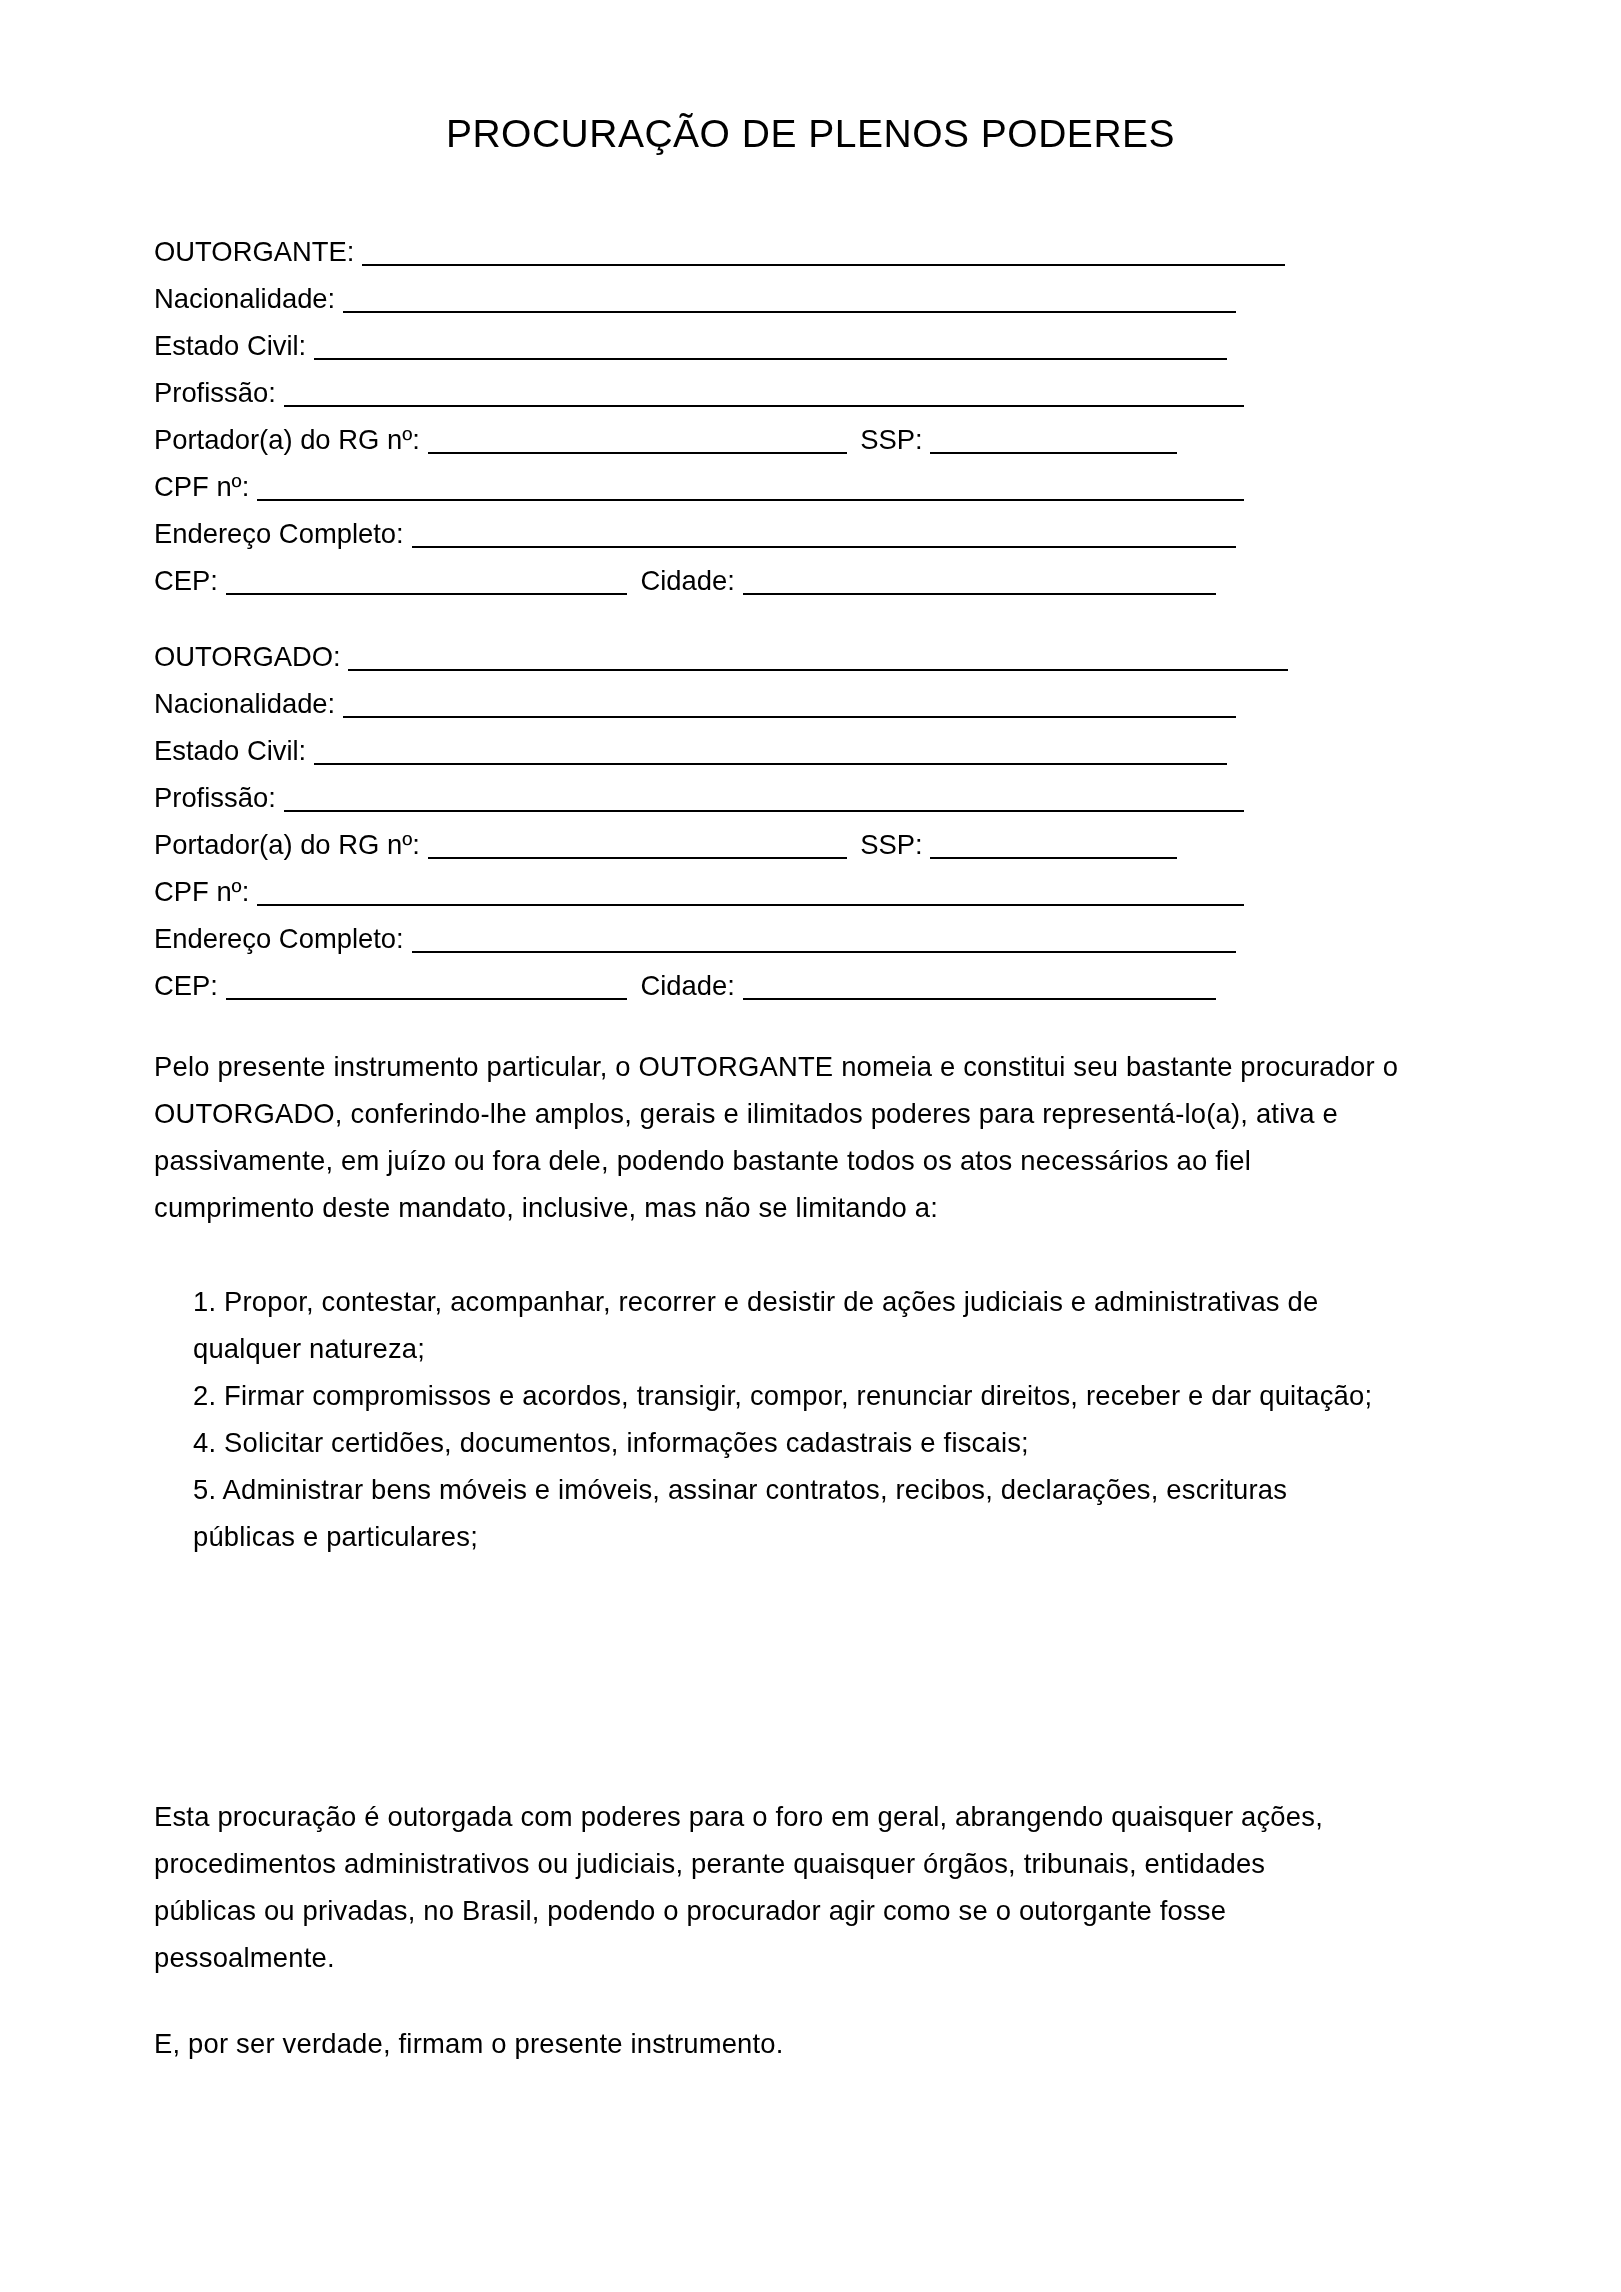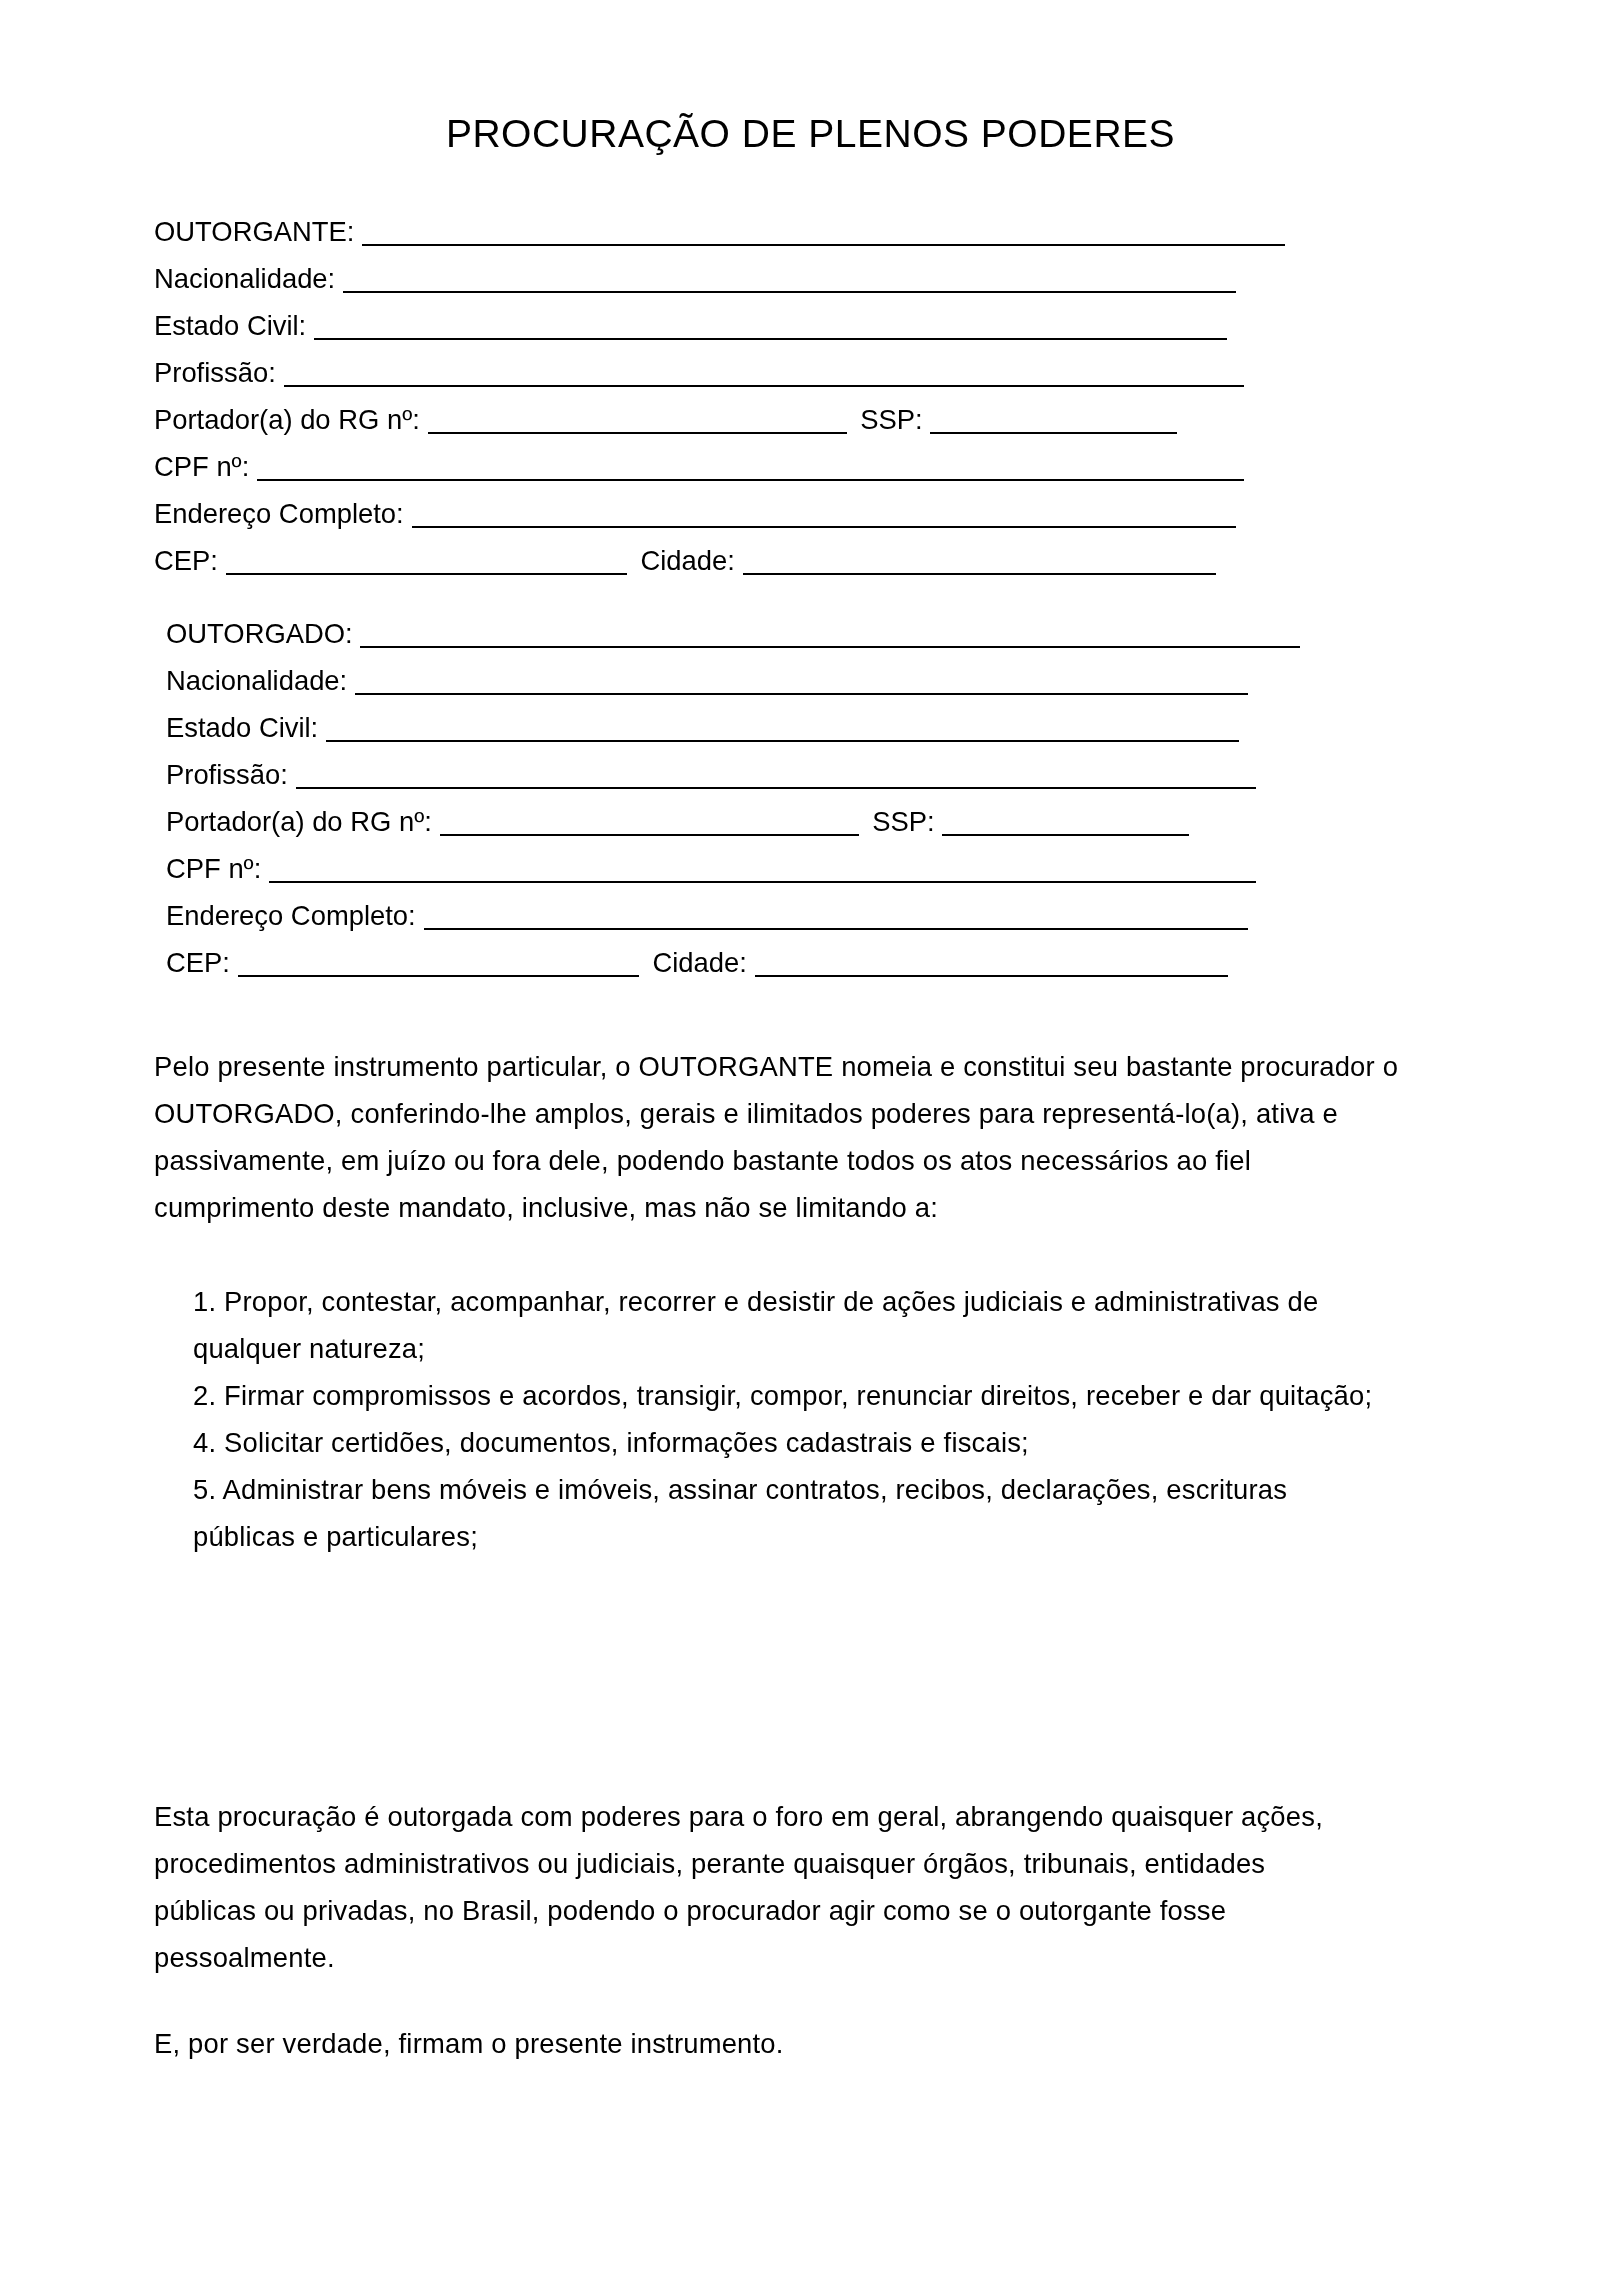--- a/index.html
+++ b/index.html
@@ -23,22 +23,22 @@
     line-height: 59px;
     font-weight: 400;
     letter-spacing: 0.5px;
     white-space: nowrap;
   }
   .fields {
     position: absolute;
     left: 154px;
     right: 59px;
   }
-  .fields-grantor { top: 208px; }
-  .fields-grantee { top: 610px; margin-left: 12px; }
+  .fields-grantor { top: 228px; }
+  .fields-grantee { top: 633px; }
   .row {
     height: 47px;
     line-height: 47px;
     white-space: nowrap;
   }
   .blank {
     display: inline-block;
     height: 0;
     border-bottom: 2px solid #000;
     position: relative;

